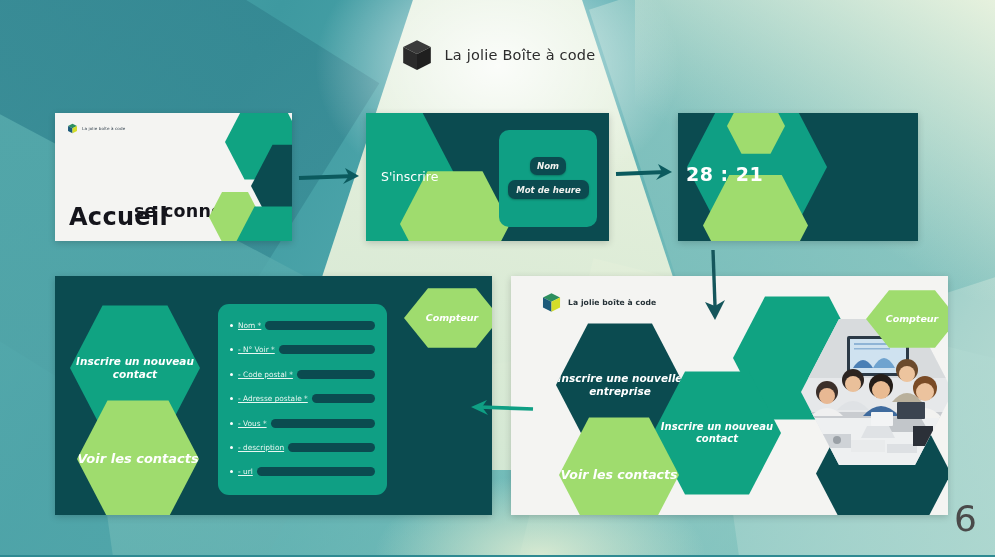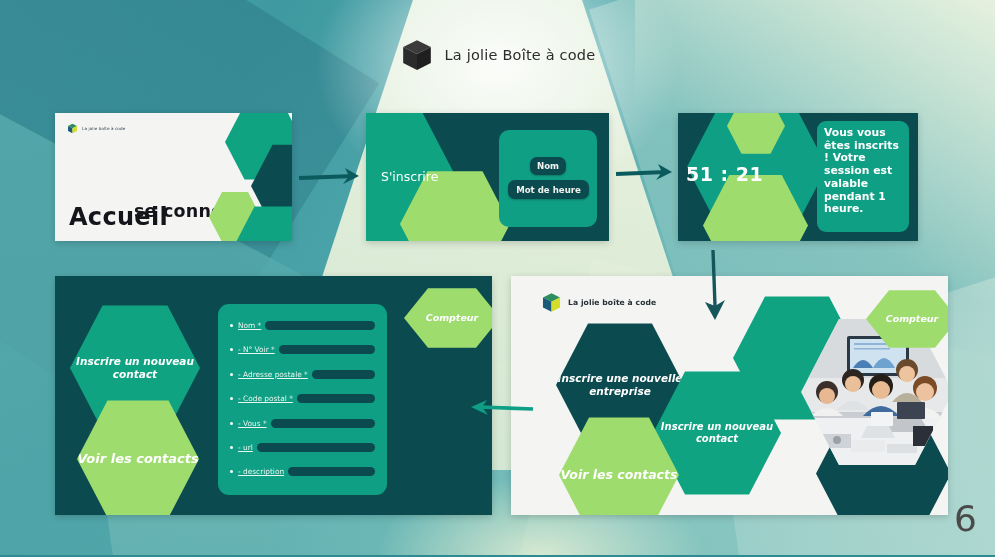--- a/index.html
+++ b/index.html
@@ -77,21 +77,21 @@
   #card-inscrire{left:366px;top:113px;width:243px;height:128px;background:#0b4b50;}
   .insc-hexleft{position:absolute;left:-58px;top:-10px;width:148px;height:148px;
                 background:#10a382;clip-path:polygon(25% 2%,75% 2%,100% 50%,75% 98%,25% 98%,0% 50%);}
   .insc-hexlime{position:absolute;left:34px;top:56px;width:110px;height:110px;
                 background:#9fdc6e;clip-path:polygon(25% 2%,75% 2%,100% 50%,75% 98%,25% 98%,0% 50%);}
   .insc-label{position:absolute;left:15px;top:56px;font-size:12.5px;font-weight:normal;color:#ffffff;}
   .form-panel{position:absolute;right:12px;top:17px;width:98px;height:97px;
               background:#0f9f84;border-radius:10px;}
   .field-pill{position:absolute;background:#0b4b50;border-radius:7px;color:#f2f2ef;
               font-size:8.6px;font-weight:bold;display:flex;align-items:center;
-              justify-content:center;box-shadow:0 1px 2px rgba(0,0,0,.25);}
+              justify-content:center;box-shadow:0 1px 2px rgba(0,0,0,.25);font-style:italic;}
   .pill-nom{left:31px;top:27px;width:36px;height:18px;}
   .pill-mdp{left:9px;top:50px;width:81px;height:19px;}
 
   
   #card-timer{left:678px;top:113px;width:240px;height:128px;background:#0b4b50;}
   .timer-hexbig{position:absolute;left:9px;top:-16px;width:140px;height:140px;
                 background:#0f9f84;clip-path:polygon(25% 2%,75% 2%,100% 50%,75% 98%,25% 98%,0% 50%);}
   .timer-hexlime1{position:absolute;left:49px;top:-16px;width:58px;height:58px;
                   background:#9fdc6e;clip-path:polygon(25% 2%,75% 2%,100% 50%,75% 98%,25% 98%,0% 50%);}
   .timer-hexlime2{position:absolute;left:25px;top:60px;width:105px;height:105px;
@@ -203,22 +203,21 @@
     <div class="form-panel">
       <div class="field-pill pill-nom">Nom</div>
       <div class="field-pill pill-mdp">Mot de heure</div>
     </div>
   </div>
 
   <div class="card" id="card-timer">
     <div class="timer-hexbig"></div>
     <div class="timer-hexlime1"></div>
     <div class="timer-hexlime2"></div>
-    <div class="timer-value">51 : 21</div>
-    <div class="session-box">Vous vous êtes inscrits ! Votre session est valable pendant 1 heure.</div>
+    <div class="timer-value">28 : 21</div>
   </div>
 
   <div class="card" id="card-contacts">
     <div class="cl-hex-teal">
       <span class="hex-text" style="font-size:10.5px;">Inscrire un nouveau contact</span>
     </div>
     <div class="cl-hex-lime">
       <span class="hex-text" style="font-size:13px;">Voir les contacts</span>
     </div>
     <div class="cl-compteur">
@@ -232,41 +231,41 @@
           <span class="form-label">Nom *</span>
           <span class="form-input"></span>
         </li>
         <li class="form-row">
           <span class="bullet"></span>
           <span class="form-label">- N° Voir *</span>
           <span class="form-input"></span>
         </li>
         <li class="form-row">
           <span class="bullet"></span>
+          <span class="form-label">- Code postal *</span>
+          <span class="form-input"></span>
+        </li>
+        <li class="form-row">
+          <span class="bullet"></span>
           <span class="form-label">- Adresse postale *</span>
           <span class="form-input"></span>
         </li>
         <li class="form-row">
           <span class="bullet"></span>
-          <span class="form-label">- Code postal *</span>
-          <span class="form-input"></span>
-        </li>
-        <li class="form-row">
-          <span class="bullet"></span>
           <span class="form-label">- Vous *</span>
           <span class="form-input"></span>
         </li>
         <li class="form-row">
           <span class="bullet"></span>
+          <span class="form-label">- description</span>
+          <span class="form-input"></span>
+        </li>
+        <li class="form-row">
+          <span class="bullet"></span>
           <span class="form-label">- url</span>
-          <span class="form-input"></span>
-        </li>
-        <li class="form-row">
-          <span class="bullet"></span>
-          <span class="form-label">- description</span>
           <span class="form-input"></span>
         </li>
       </ul>
     </div>
   </div>
 
   <div class="card" id="card-entreprise">
     <div class="ce-hex-teal2"></div>
     <div class="ce-hex-dark2"></div>
 

